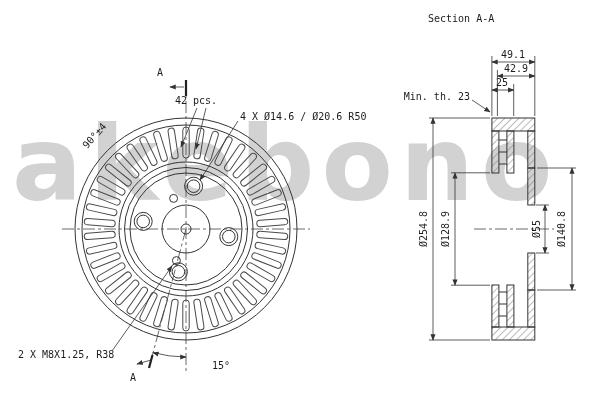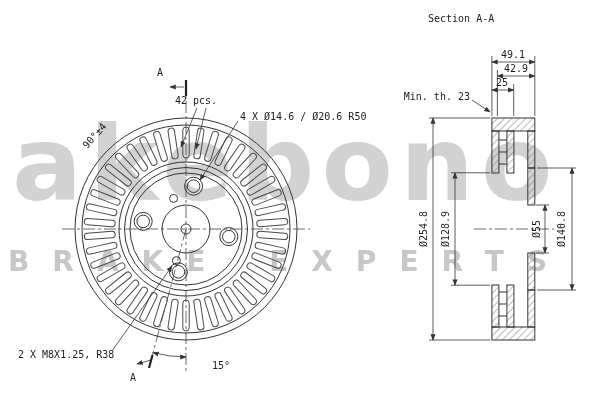--- a/index.html
+++ b/index.html
@@ -29,21 +29,20 @@
   .thin{stroke:#333;stroke-width:1;fill:none;}
   .dim{stroke:#333;stroke-width:0.8;fill:none;}
   .cl{stroke:#444;stroke-width:0.8;fill:none;stroke-dasharray:12 3 3 3;}
 </style>
 </head>
 <body>
 
 <div class="canvas">
 
   <div class="wm-logo">akebono</div>
-  <div class="wm-tag">BRAKE EXPERTS</div>
 
   <svg class="drawing" width="600" height="400" viewBox="0 0 600 400">
 
     <defs>
       <marker id="arr" viewBox="0 0 10 10" refX="9" refY="5" markerWidth="8" markerHeight="8" orient="auto-start-reverse">
         <path d="M0,1 L10,5 L0,9 z" fill="#333"></path>
       </marker>
       <pattern id="hatch" width="5" height="5" patternUnits="userSpaceOnUse" patternTransform="rotate(45)">
         <line x1="0" y1="0" x2="0" y2="5" stroke="#777" stroke-width="1"></line>
       </pattern>

